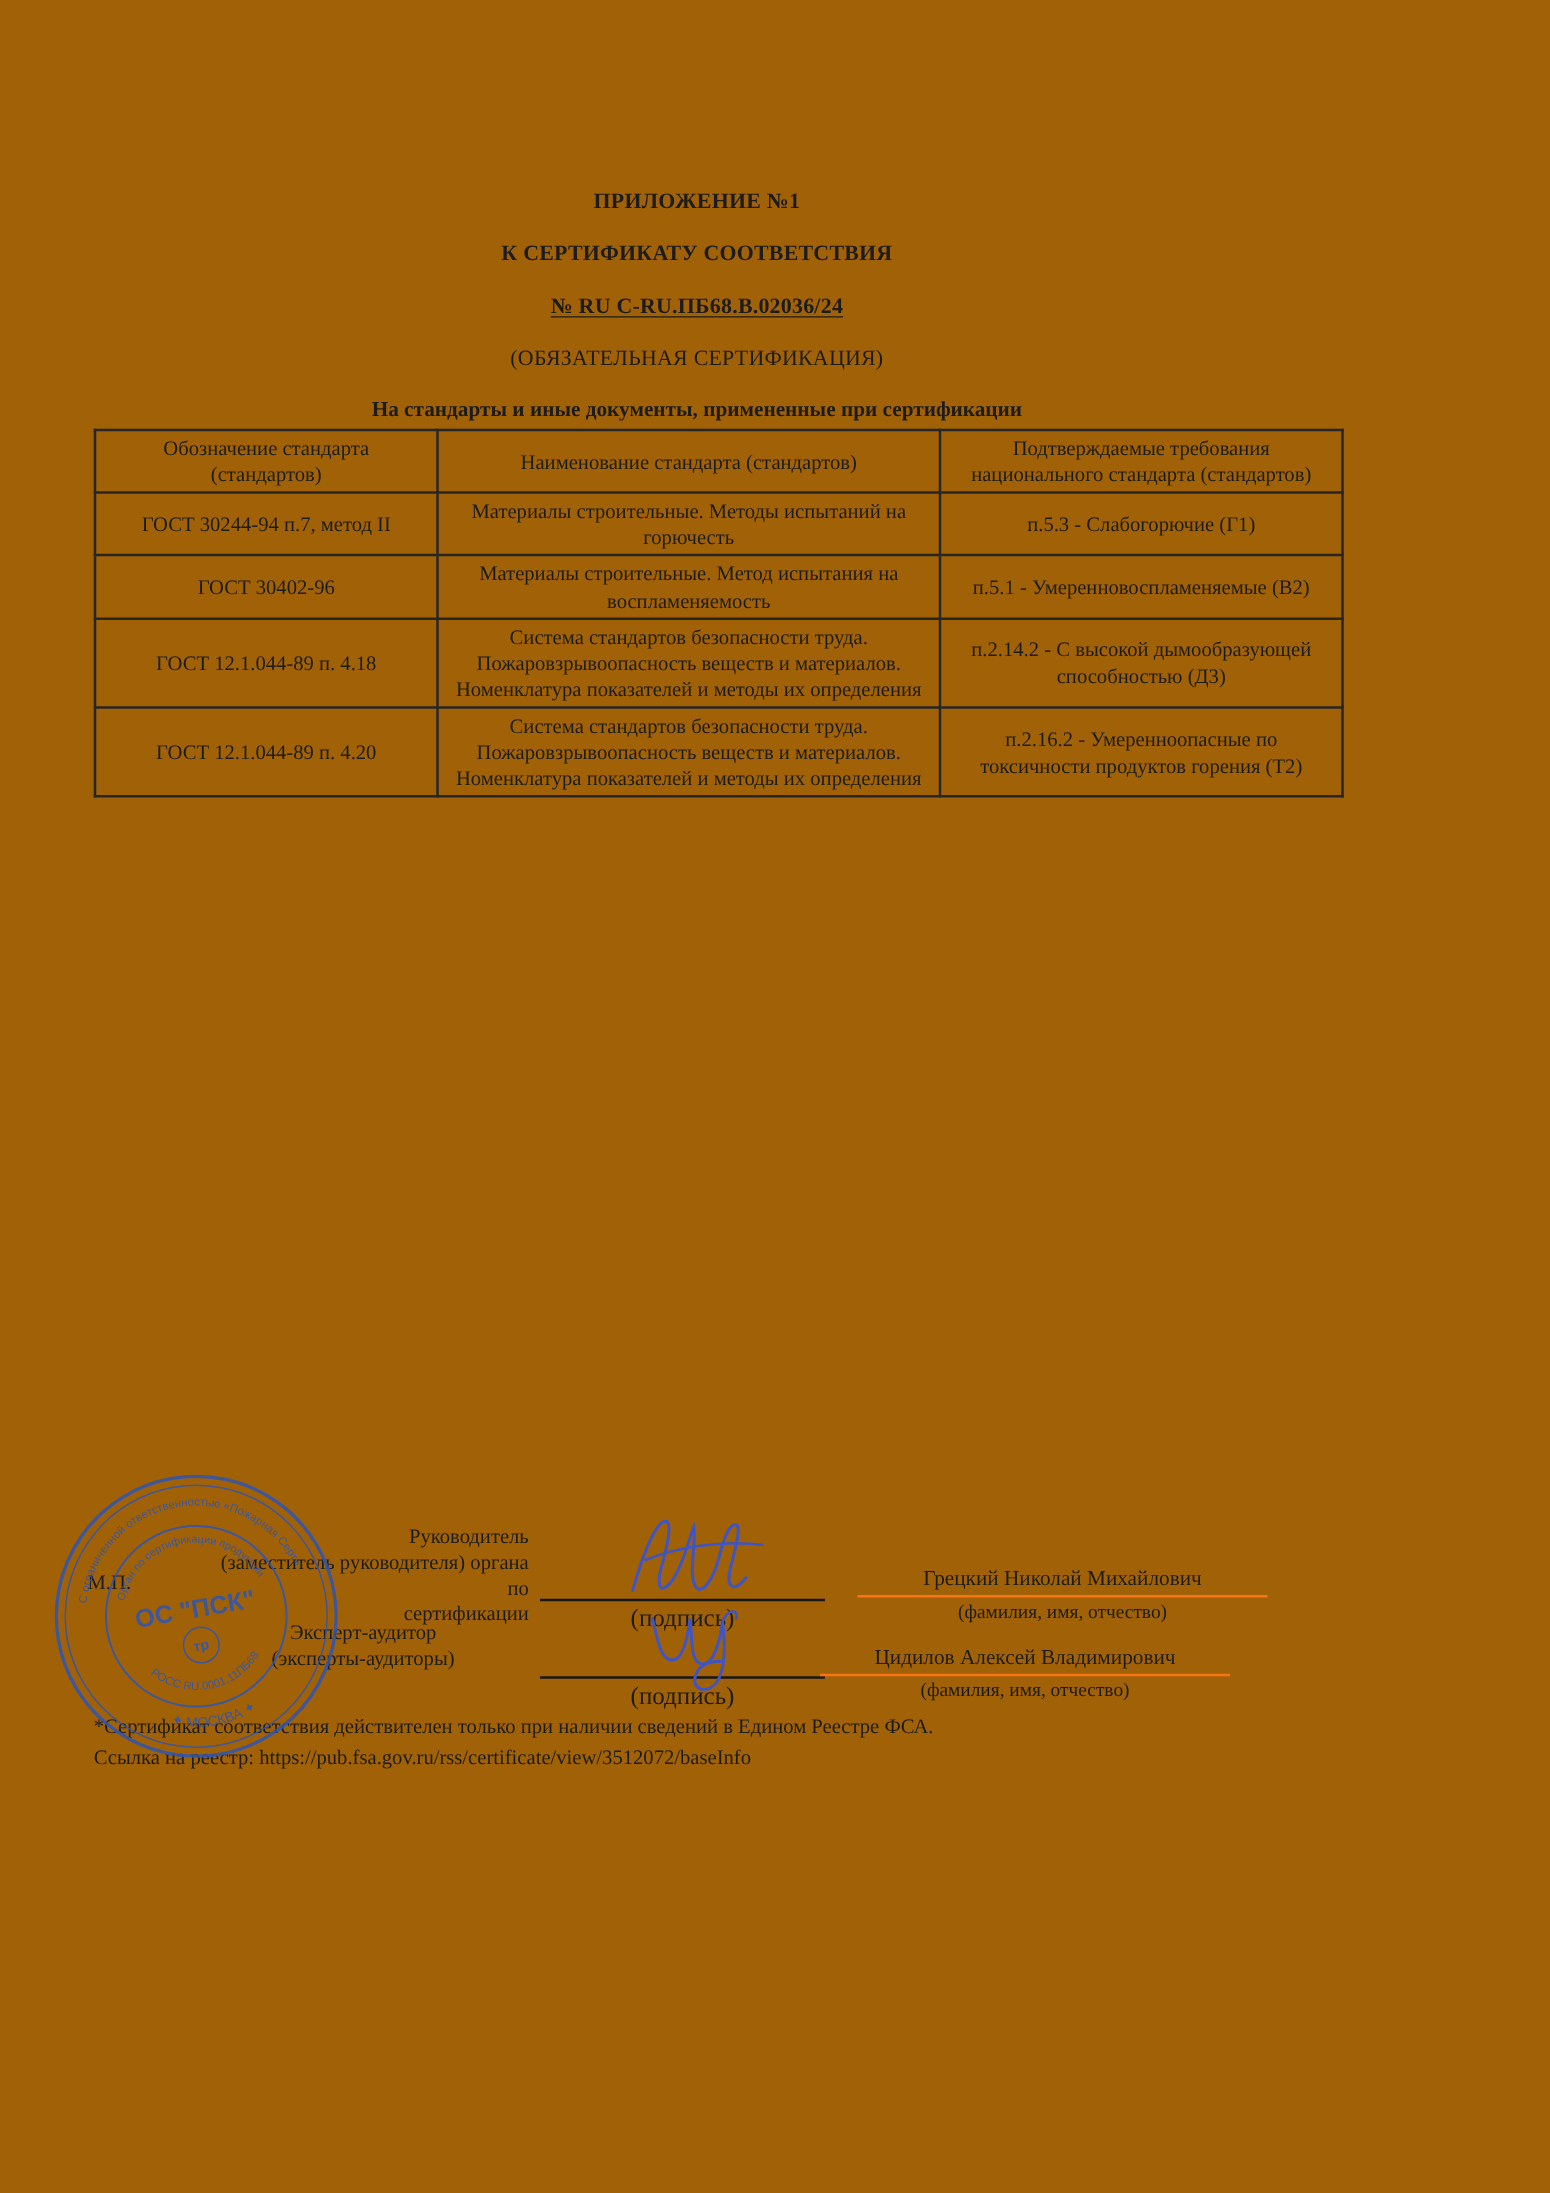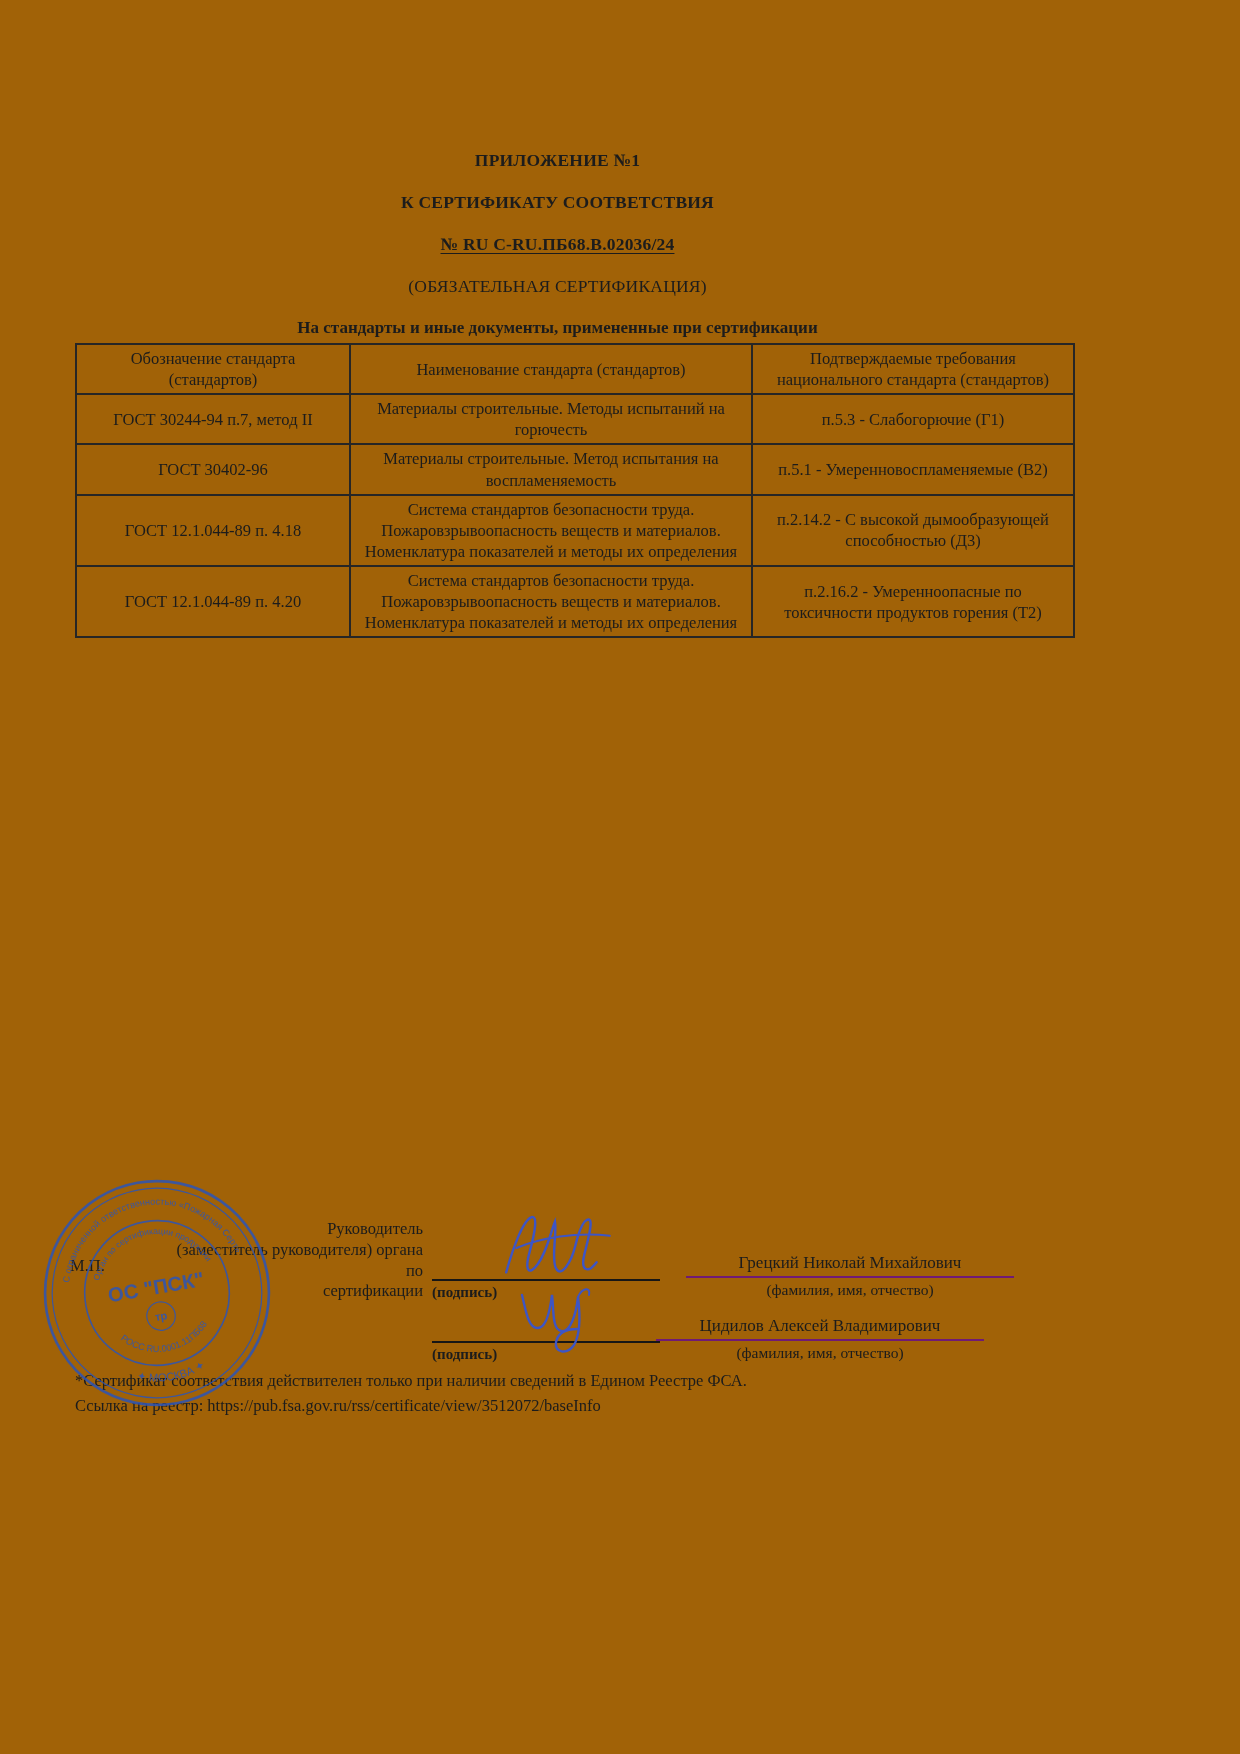--- a/index.html
+++ b/index.html
@@ -46,30 +46,30 @@
     opacity: .86;
     z-index: 5;
   }
   .mp { left: 70px; top: 1256px; font-size: 16.5px; z-index: 1; }
   .role { width: 265px; text-align: center; font-size: 16.5px; line-height: 1.26; z-index: 1; }
   .role-head   { left: 158px; top: 1219px; text-align: right; }
   .role-expert { left: 158px; top: 1296px; }
   .sig-line { width: 228px; border-bottom: 2px solid #161616; height: 0; }
   .sig-line1 { left: 432px; top: 1279px; }
   .sig-line2 { left: 432px; top: 1341px; }
-  .sig-caption { width: 228px; font-size: 15px; font-weight: bold; }
+  .sig-caption { width: 228px; text-align: center; font-size: 20px; }
   .sig-caption1 { left: 432px; top: 1284px; }
   .sig-caption2 { left: 432px; top: 1346px; }
   .sig { z-index: 4; }
   .sig1 { left: 492px; top: 1211px; width: 132px; height: 74px; }
   .sig2 { left: 506px; top: 1283px; width: 112px; height: 72px; }
   .name-block { width: 328px; text-align: center; }
   .name1 { left: 686px; top: 1253px; }
   .name2 { left: 656px; top: 1316px; text-align: center; }
-  .name-text { font-size: 17px; border-bottom: 2px solid #701a75; padding-bottom: 3px; }
+  .name-text { font-size: 17px; border-bottom: 2px solid #f97316; padding-bottom: 3px; }
   .name-caption { font-size: 15.5px; padding-top: 3px; }
   
   .footnote { left: 75px; top: 1371px; font-size: 16.5px; z-index: 1; text-align: center; }
   .registry { left: 75px; top: 1396px; font-size: 16.5px; z-index: 1; }
 </style>
 </head>
 <body>
 
 <div class="page">
 
@@ -163,20 +163,24 @@
   </svg>
 
   <div class="abs sig-line sig-line1"></div>
   <div class="abs sig-caption sig-caption1">(подпись)</div>
 
   <div class="abs name-block name1">
     <div class="name-text">Грецкий Николай Михайлович</div>
     <div class="name-caption">(фамилия, имя, отчество)</div>
   </div>
 
+  <div class="abs role role-expert">
+    <div>Эксперт-аудитор</div>
+    <div>(эксперты-аудиторы)</div>
+  </div>
 
   <svg class="abs sig sig2" viewBox="0 0 112 72">
     <g fill="none" stroke="#3d55c5" stroke-width="2.4" stroke-linecap="round">
       <path d="M16,12 C20,28 22,44 31,45 C40,46 44,28 46,12 C48,28 46,46 55,48 C64,50 70,32 72,14 C74,30 75,50 68,62 C61,72 48,70 50,59 C52,50 60,46 71,46"></path>
       <path d="M72,14 C76,5 85,3 83,12" stroke-width="2"></path>
     </g>
   </svg>
 
   <div class="abs sig-line sig-line2"></div>
   <div class="abs sig-caption sig-caption2">(подпись)</div>

